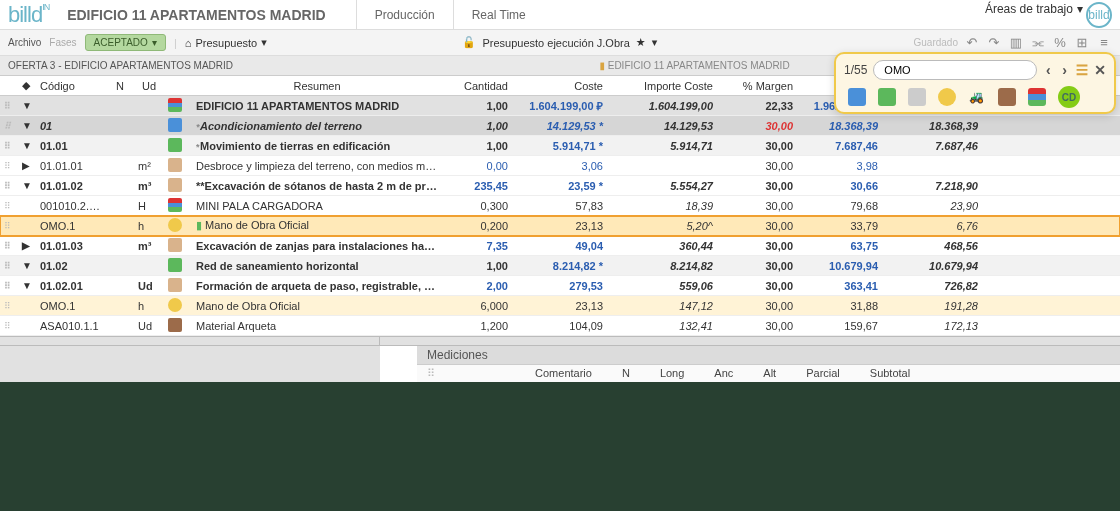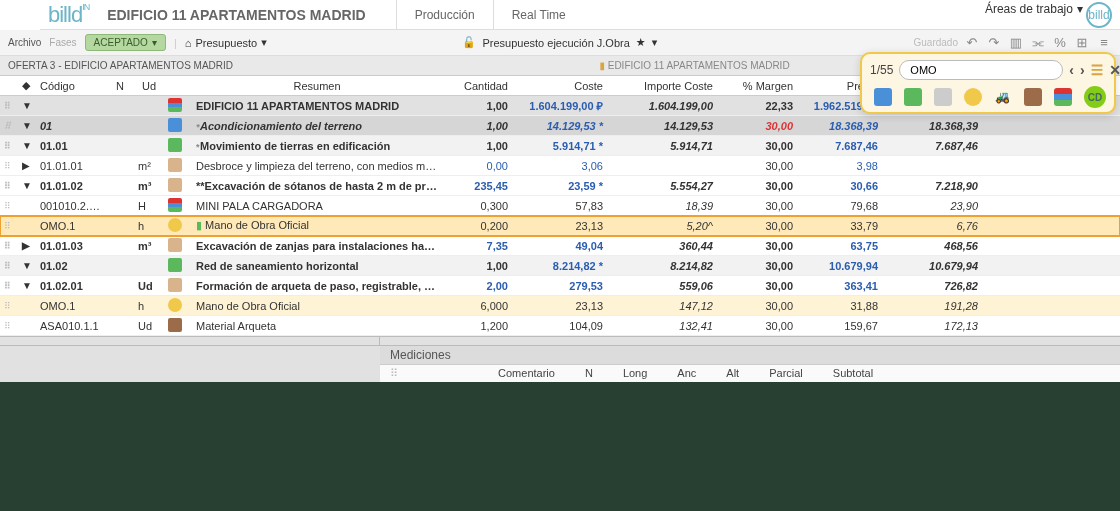--- a/index.html
+++ b/index.html
@@ -1,20 +1,20 @@
 <!DOCTYPE html>
 <html><head>
 <meta charset="utf-8">
 <style>
 * { box-sizing: border-box; margin: 0; padding: 0; font-family: Arial, Helvetica, sans-serif; }
 body { width: 1120px; height: 511px; background: #284031; font-size: 11px; color: #333; overflow: hidden; }
 .app { width: 1120px; background: #fff; }
 
 
-.topbar { display: flex; align-items: center; height: 30px; border-bottom: 1px solid #ddd; padding: 0 8px; margin-left: 40px; }
+.topbar { display: flex; align-items: center; height: 30px; border-bottom: 1px solid #ddd; padding: 0 8px; }
 .logo { font-size: 22px; font-weight: 300; color: #6bb5c9; letter-spacing: -1px; margin-right: 18px; }
 .logo sup { font-size: 9px; vertical-align: top; color: #6bb5c9; }
 .project-title { font-size: 14px; font-weight: 600; color: #666; margin-right: 30px; }
 .top-tab { font-size: 12px; color: #666; padding: 0 18px; border-left: 1px solid #ddd; height: 30px; line-height: 30px; cursor: pointer; }
 .top-right { margin-left: auto; display: flex; align-items: flex-start; gap: 3px; }
 .areas { font-size: 12px; color: #333; display: flex; align-items: center; gap: 4px; cursor: pointer; }
 .logo-circle { width: 26px; height: 26px; border: 2px solid #6bb5c9; border-radius: 50%; display: flex; align-items: center; justify-content: center; font-size: 12px; color: #6bb5c9; font-weight: 300; }
 
 
 .bar2 { display: flex; align-items: center; height: 26px; background: #f4f4f4; border-bottom: 1px solid #ddd; padding: 0 8px; gap: 8px; position: relative; }
@@ -25,21 +25,21 @@
 .star { color: #333; }
 .bar2-right { margin-left: auto; display: flex; align-items: center; gap: 6px; color: #888; }
 .tool-icon { width: 16px; height: 16px; display: inline-flex; align-items: center; justify-content: center; color: #888; cursor: pointer; font-size: 13px; }
 
 
 .crumbrow { display: flex; align-items: center; height: 20px; background: #e9e9e9; border-bottom: 1px solid #ccc; font-size: 10px; gap: 28px; }
 .crumb-left { padding: 0 8px; color: #555; }
 .crumb-mid { flex: 1; text-align: center; color: #888; }
 
 
-.searchpanel { position: absolute; top: 52px; right: 4px; width: 256px; height: 62px; background: #fdf6e3; border: 2px solid #f0c94a; border-radius: 10px; box-shadow: 0 2px 8px rgba(0,0,0,.15); z-index: 50; padding: 6px 8px; }
+.searchpanel { position: absolute; top: 52px; right: 4px; width: 282px; height: 62px; background: #fdf6e3; border: 2px solid #f0c94a; border-radius: 10px; box-shadow: 0 2px 8px rgba(0,0,0,.15); z-index: 50; padding: 6px 8px; }
 .sp-row1 { display: flex; align-items: center; gap: 6px; margin-bottom: 6px; }
 .sp-count { font-size: 12px; color: #444; }
 .sp-input { flex: 1; border: 1px solid #bbb; border-radius: 12px; padding: 3px 10px; font-size: 11px; outline: none; }
 .sp-nav { width: 16px; height: 16px; cursor: pointer; color: #555; text-align: center; font-size: 14px; font-weight: bold; }
 .sp-row2 { display: flex; align-items: center; gap: 12px; padding-left: 4px; }
 .sp-ico { width: 18px; height: 18px; border-radius: 3px; display: flex; align-items: center; justify-content: center; font-size: 12px; cursor: pointer; }
 .cd-badge { background: #84cc16; border-radius: 50%; width: 22px; height: 22px; font-size: 10px; font-weight: bold; color: #406b61; }
 
 
 .tablewrap { position: relative; }
@@ -67,21 +67,21 @@
 .ico-yellow { background: #f0c94a; border-radius: 50%; }
 .ico-stack { background: linear-gradient(#d33 33%, #4a90d9 33% 66%, #5cb85c 66%); }
 .ico-brown { background: #9c6b4a; }
 .ico-gray { background: #ccc; }
 .dots { color: #888; font-size: 9px; letter-spacing: -1px; }
 .bookmark { color: #5cb85c; font-size: 11px; }
 
 
 .splitbar { height: 10px; background: #e1e1e1; border-top: 1px solid #bbb; border-bottom: 1px solid #bbb; display: flex; }
 .split-left { width: 380px; border-right: 1px solid #bbb; }
-.bottom { display: flex; height: 36px; }
+.bottom { display: flex; height: 36px; gap: 37px; }
 .bl { width: 380px; background: #e1e1e1; }
 .br { flex: 1; background: #fafafa; }
 .med-title { background: #dcdcdc; padding: 2px 10px; font-size: 12px; color: #555; border-bottom: 1px solid #ccc; }
 .med-head { display: flex; padding: 2px 10px; gap: 30px; font-size: 11px; color: #444; }
 .med-head span:first-child { margin-right: 70px; }
 </style>
 </head>
 <body>
 
 <div class="app">

